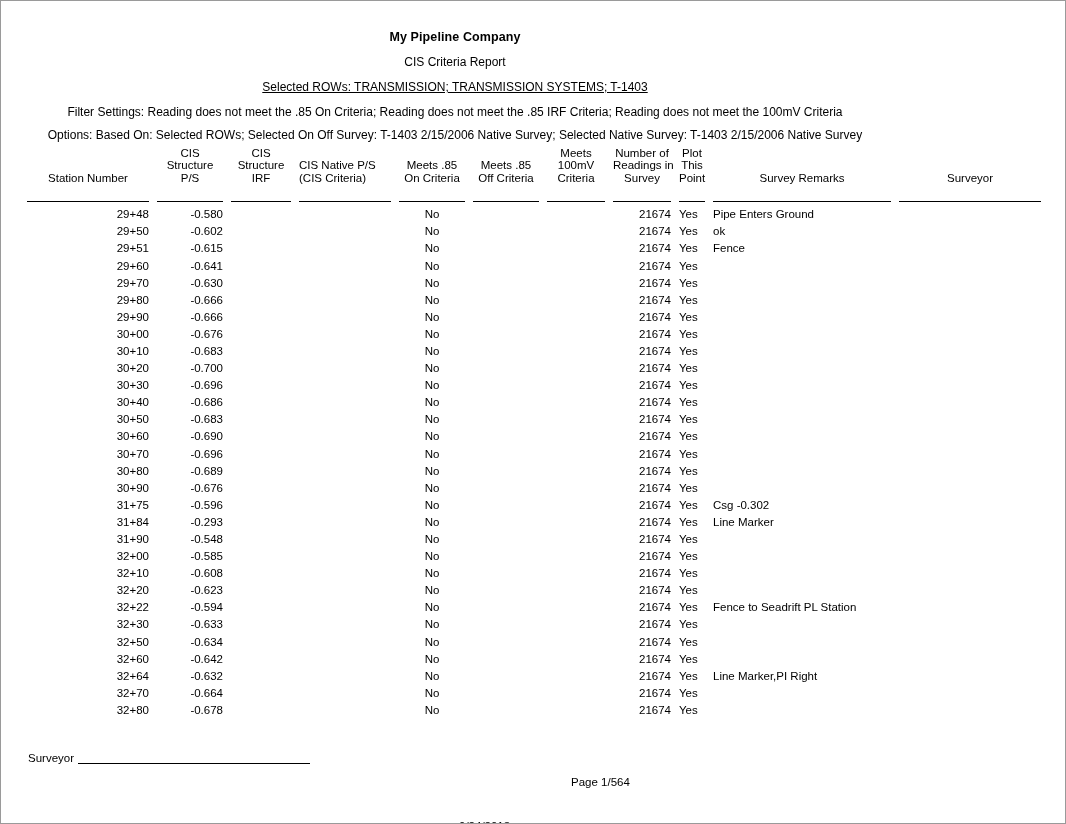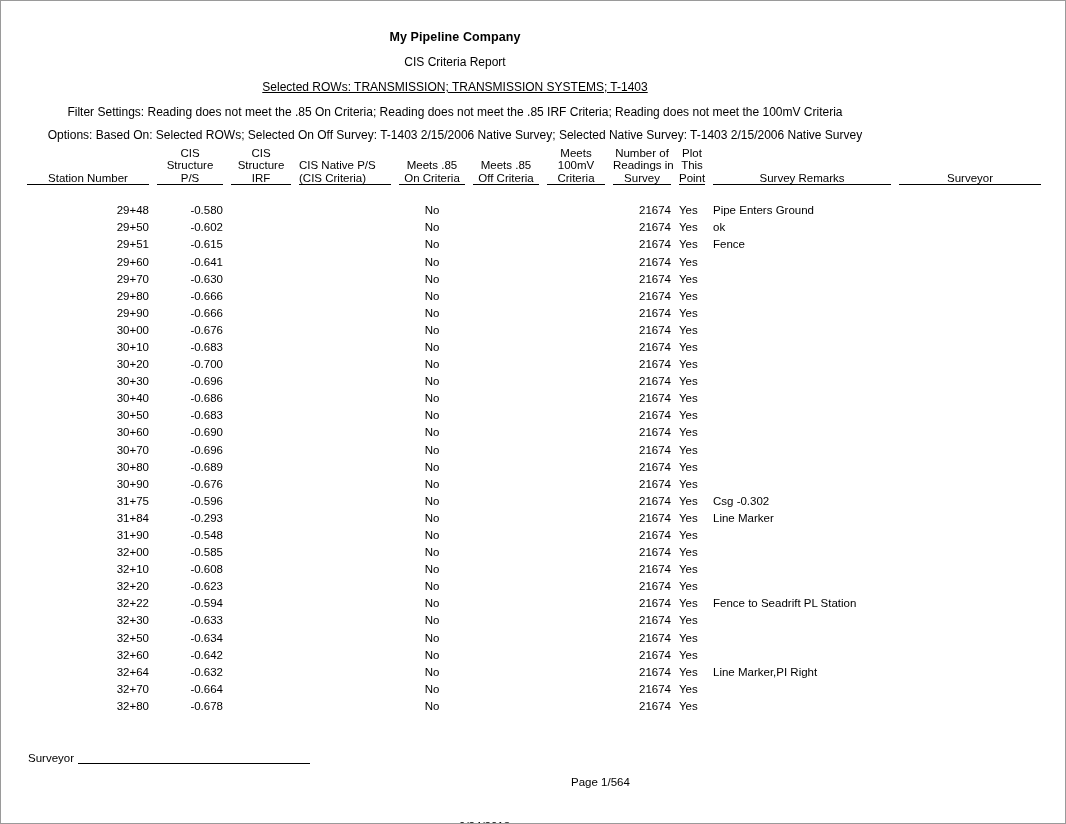--- a/index.html
+++ b/index.html
@@ -72,33 +72,33 @@
     font-weight: normal;
     font-size: 11.5px;
     vertical-align: bottom;
     padding: 0 4px 1px 4px;
     line-height: 12.4px;
     white-space: nowrap;
   }
   .report-table th .hdr-inner {
     display: block;
     border-bottom: 1.4px solid #000;
-    padding-bottom: 0;
+    padding-bottom: 17px;
   }
   .report-table td {
     padding: 0 4px;
     height: 17.1px;
     line-height: 17.1px;
     font-size: 11.5px;
     vertical-align: middle;
     white-space: nowrap;
     overflow: hidden;
   }
   .report-table tbody tr:first-child td {
-    padding-top: 16px;
+    padding-top: 3px;
   }
   .c-right { text-align: right; }
   .c-left  { text-align: left; }
   .c-center{ text-align: center; }
 
   
   col.w-station  { width: 130px; }
   col.w-ps       { width: 74px;  }
   col.w-irf      { width: 68px;  }
   col.w-native   { width: 100px; }

